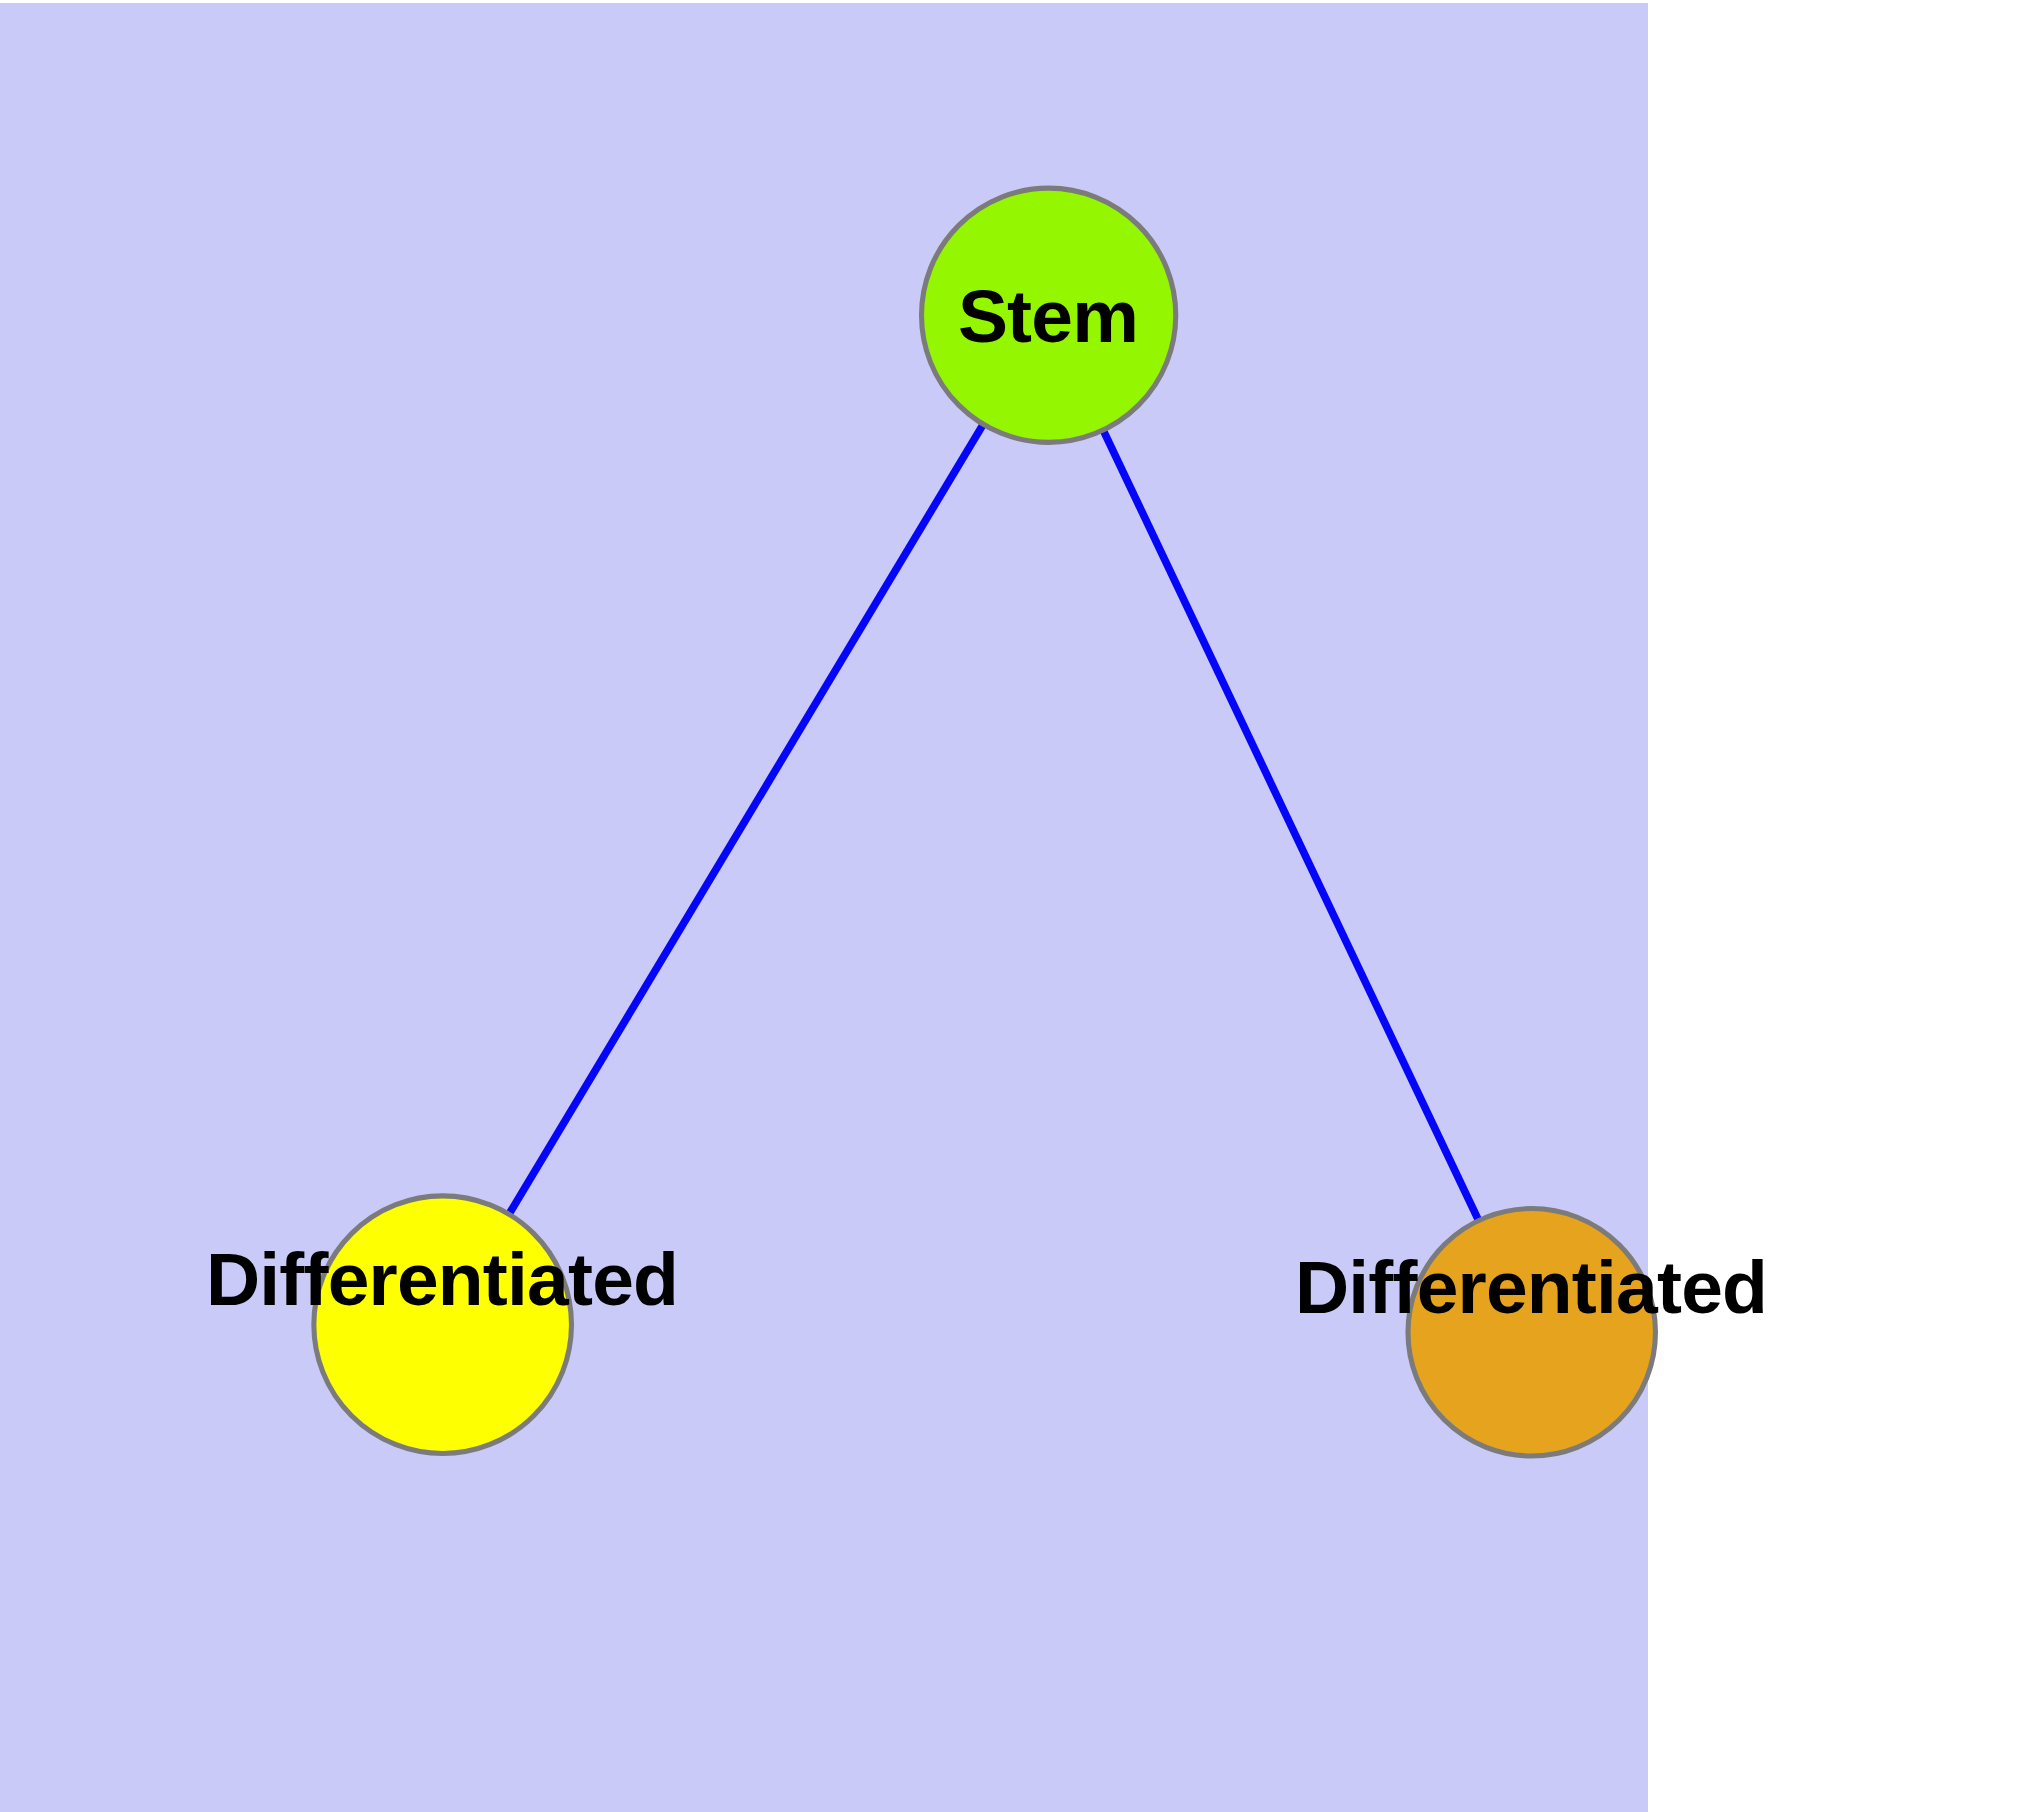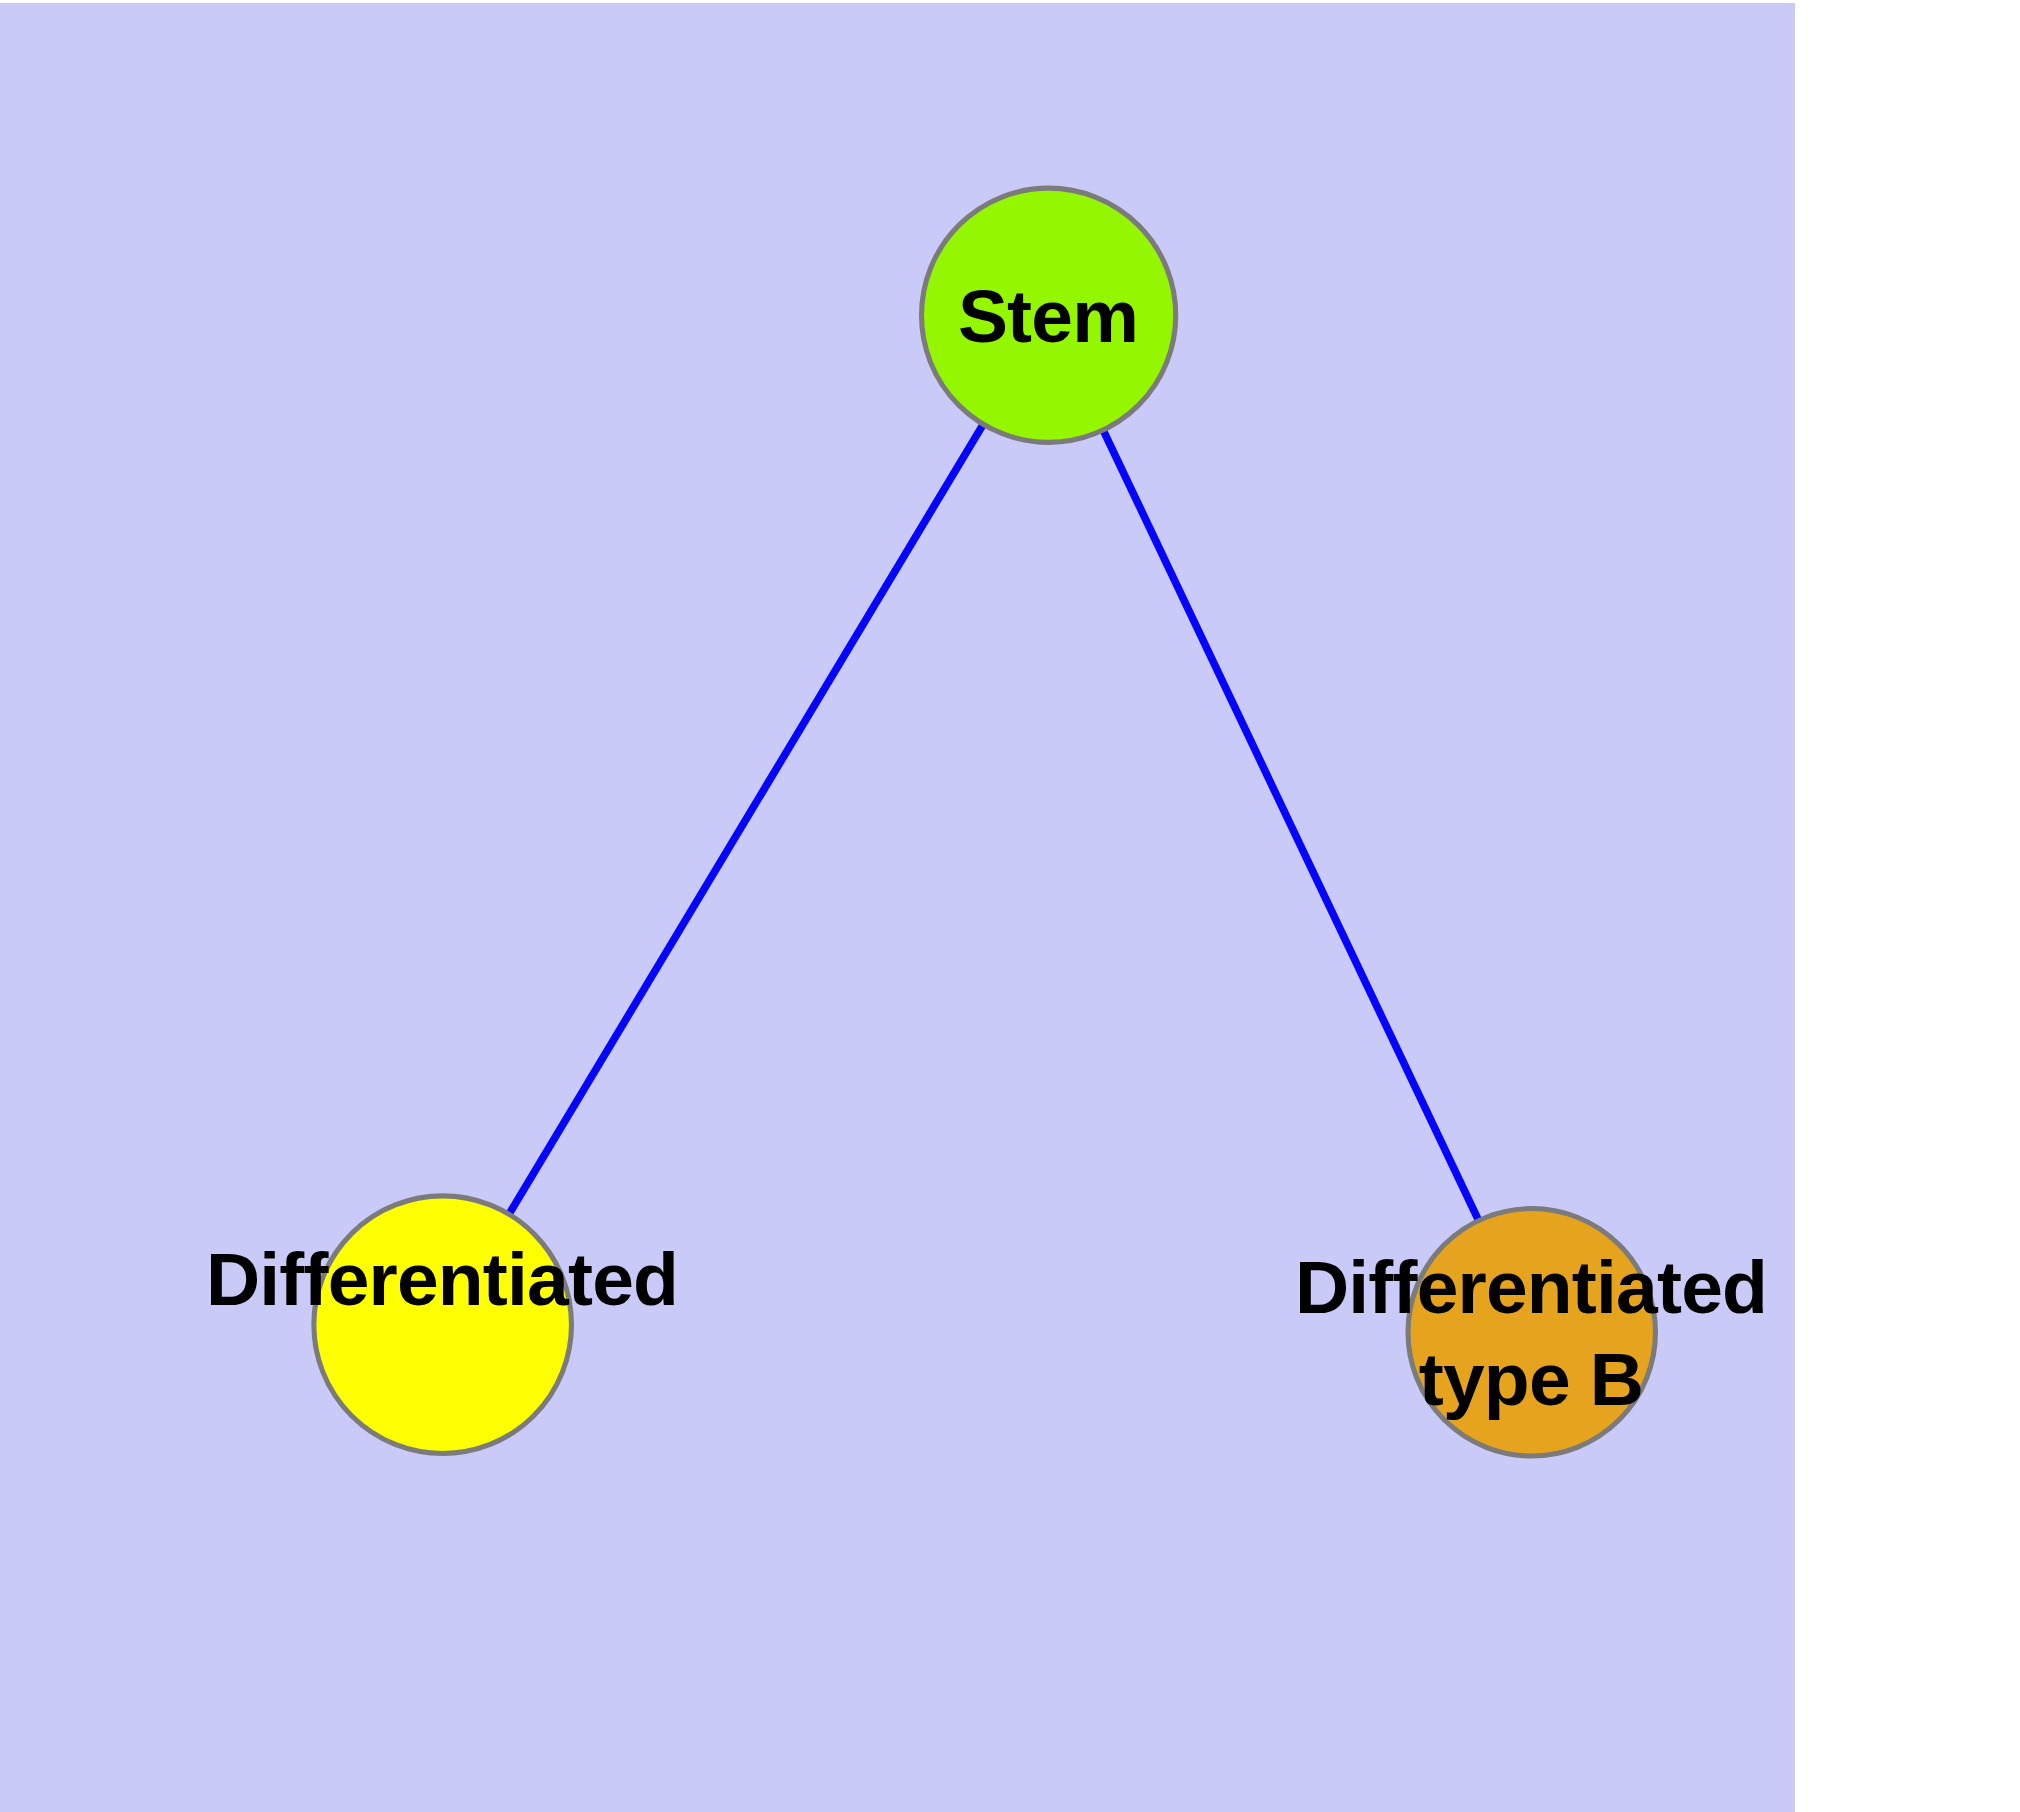--- a/index.html
+++ b/index.html
@@ -11,21 +11,21 @@
   * { margin: 0; padding: 0; box-sizing: border-box; }
   html, body {
     width: 2021px;
     height: 1812px;
     background: #ffffff;
     font-family: "Liberation Sans", sans-serif;
     overflow: hidden;
   }
   #canvas {
     position: relative;
-    width: 1795px;
+    width: 1648px;
     height: 1812px;
     background: var(--bg);
   }
   .top-strip {
     position: absolute;
     left: 0; top: 0;
     width: 100%;
     height: 3.4px;
     background: #ffffff;
   }
@@ -77,17 +77,16 @@
   <div class="node-label" style="left:709px; top:270px;">
     <div>Stem</div>
   </div>
 
   <div class="node-label" style="left:103px; top:1233px;">
     <div>Differentiated</div>
   </div>
 
   <div class="node-label" style="left:1192px; top:1241px;">
     <div>Differentiated</div>
-    <div>type B</div>
   </div>
 
 </div>
 
 
 </body></html>

